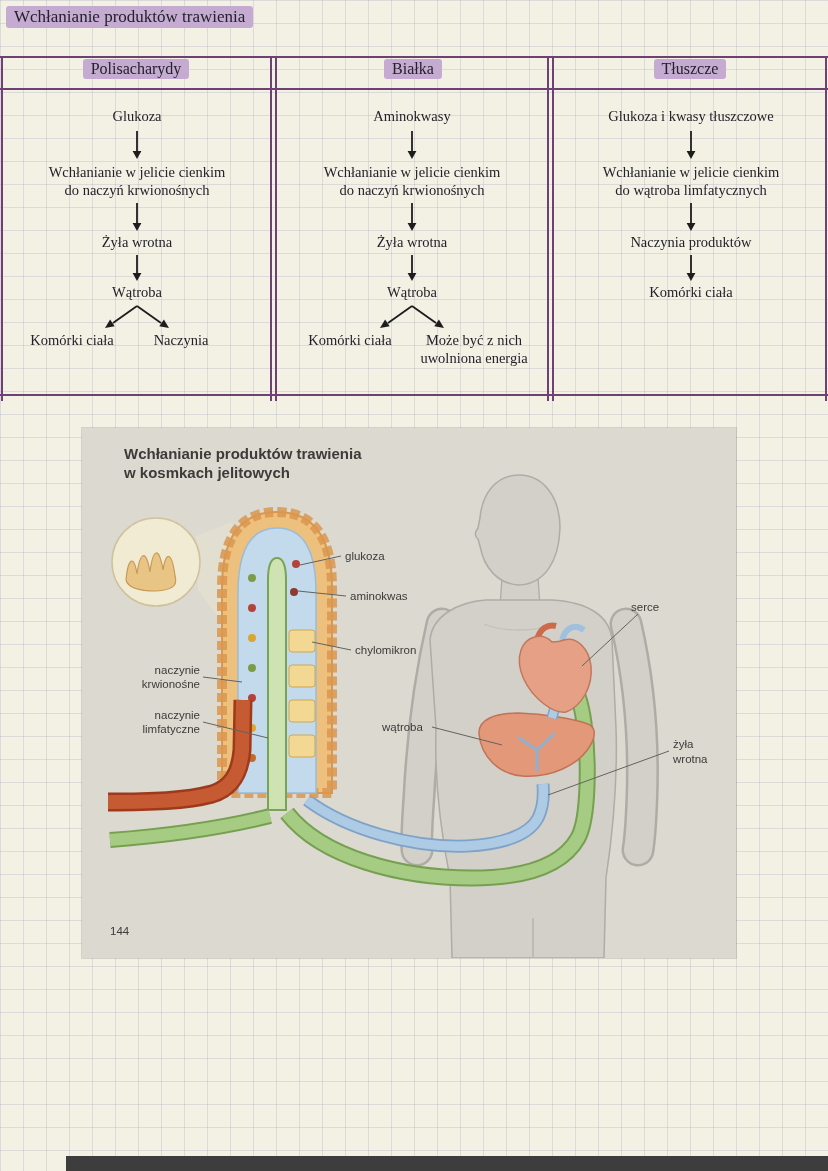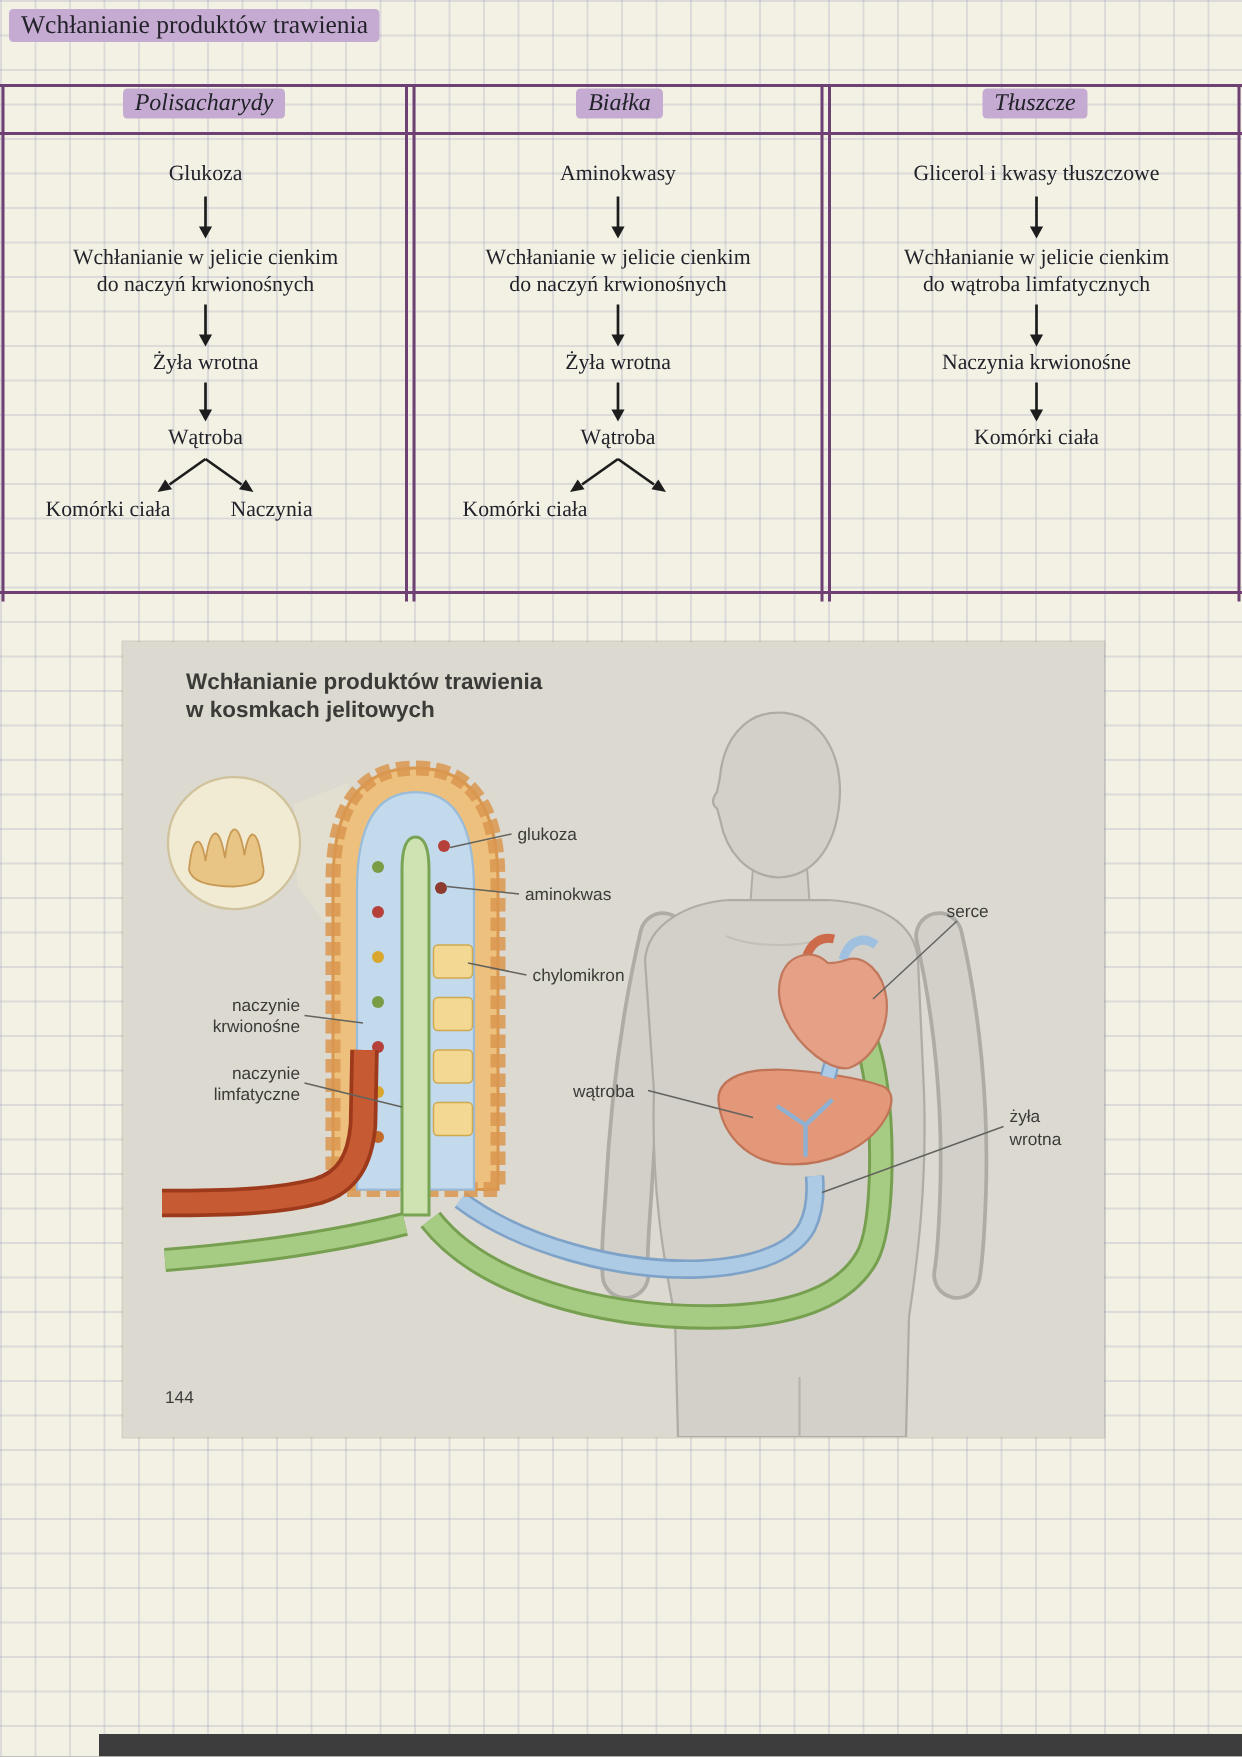--- a/index.html
+++ b/index.html
@@ -10,21 +10,21 @@
       linear-gradient(rgba(160,160,190,.28) 1px, transparent 1px),
       linear-gradient(90deg, rgba(160,160,190,.28) 1px, transparent 1px);
     background-size:23px 23px;
     font-family:"Liberation Serif","DejaVu Serif",serif;
     color:#22222a;
   }
   .hl{background:#c5abd1;border-radius:3px;padding:1px 8px 2px;}
   .note-title{position:absolute;left:6px;top:7px;font-size:17px;}
   .hline{position:absolute;left:0;right:0;height:2px;background:#6f4073;}
   .vline{position:absolute;top:56px;height:345px;width:2px;background:#6f4073;}
-  .col-header{position:absolute;top:60px;text-align:center;font-size:16px;font-style:italic;}
+  .col-header{position:absolute;top:60px;text-align:center;font-size:16px;}
   .col{position:absolute;top:89px;width:274px;height:306px;}
   .step{position:absolute;left:0;right:0;text-align:center;font-size:14.5px;line-height:18px;}
   .arr{position:absolute;left:calc(50% - 7px);}
   .varr{position:absolute;left:calc(50% - 45px);}
   .blabel{position:absolute;text-align:center;font-size:14.5px;line-height:18px;}
   .figure{
     position:absolute;left:82px;top:428px;width:654px;height:530px;
     box-shadow:0 0 0 1px rgba(120,118,108,.25);
   }
   .bottom-bar{position:absolute;left:66px;right:0;top:1156px;height:15px;background:#3d3d3d;}
@@ -111,37 +111,41 @@
         <polygon points="7,27 2.6,19 11.4,19" fill="#1d1d1d"></polygon>
       </svg>
     <div class="step" style="top:194px">Wątroba</div>
     <svg class="varr" style="top:215px" width="90" height="30">
       <line x1="45" y1="2" x2="21" y2="19" stroke="#1d1d1d" stroke-width="1.8"></line>
       <polygon points="13,24 22.7,22.2 18.1,15.6" fill="#1d1d1d"></polygon>
       <line x1="45" y1="2" x2="69" y2="19" stroke="#1d1d1d" stroke-width="1.8"></line>
       <polygon points="77,24 67.3,22.2 71.9,15.6" fill="#1d1d1d"></polygon>
     </svg>
     <div class="blabel" style="left:8px;width:134px;top:242px">Komórki ciała</div>
+    <div class="blabel" style="left:126px;width:146px;top:242px">
+      <div>Może być z nich</div>
+      <div>uwolniona energia</div>
+    </div>
   </div>
 
   <div class="col" style="left:554px">
-    <div class="step" style="top:18px">Glicerol i kwasy tłuszczowe</div>
+    <div class="step" style="top:18px">Glukoza i kwasy tłuszczowe</div>
     <svg class="arr" style="top:41px" width="14" height="30">
         <line x1="7" y1="1" x2="7" y2="22" stroke="#1d1d1d" stroke-width="1.8"></line>
         <polygon points="7,29 2.6,21 11.4,21" fill="#1d1d1d"></polygon>
       </svg>
     <div class="step" style="top:74px">
       <div>Wchłanianie w jelicie cienkim</div>
       <div>do wątroba limfatycznych</div>
     </div>
     <svg class="arr" style="top:113px" width="14" height="30">
         <line x1="7" y1="1" x2="7" y2="22" stroke="#1d1d1d" stroke-width="1.8"></line>
         <polygon points="7,29 2.6,21 11.4,21" fill="#1d1d1d"></polygon>
       </svg>
-    <div class="step" style="top:144px">Naczynia krwionośne</div>
+    <div class="step" style="top:144px">Naczynia produktów</div>
     <svg class="arr" style="top:165px" width="14" height="28">
         <line x1="7" y1="1" x2="7" y2="20" stroke="#1d1d1d" stroke-width="1.8"></line>
         <polygon points="7,27 2.6,19 11.4,19" fill="#1d1d1d"></polygon>
       </svg>
     <div class="step" style="top:194px">Komórki ciała</div>
   </div>
 
   <div class="figure">
     <svg width="654" height="530" viewBox="0 0 654 530">
       <rect x="0" y="0" width="654" height="530" fill="#dcd9d0"></rect>

